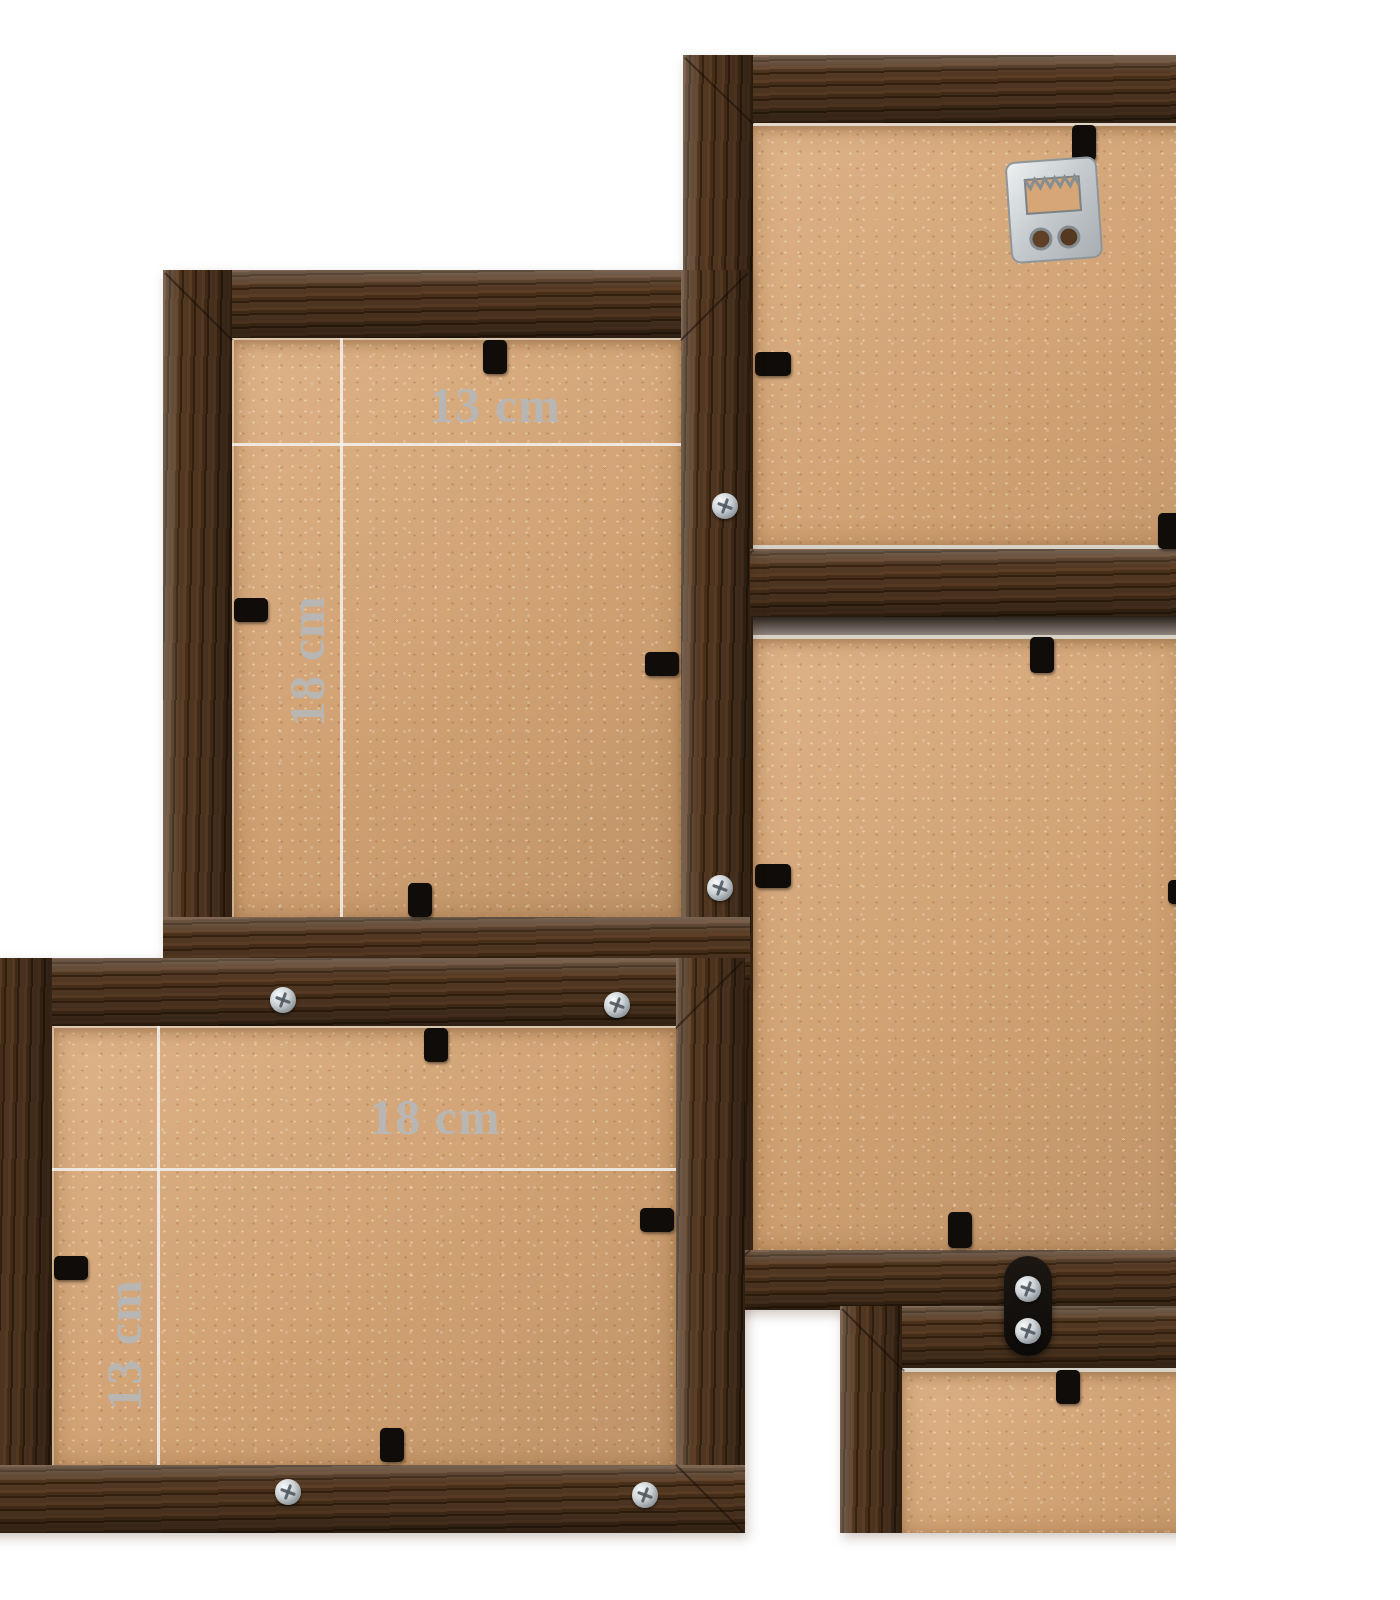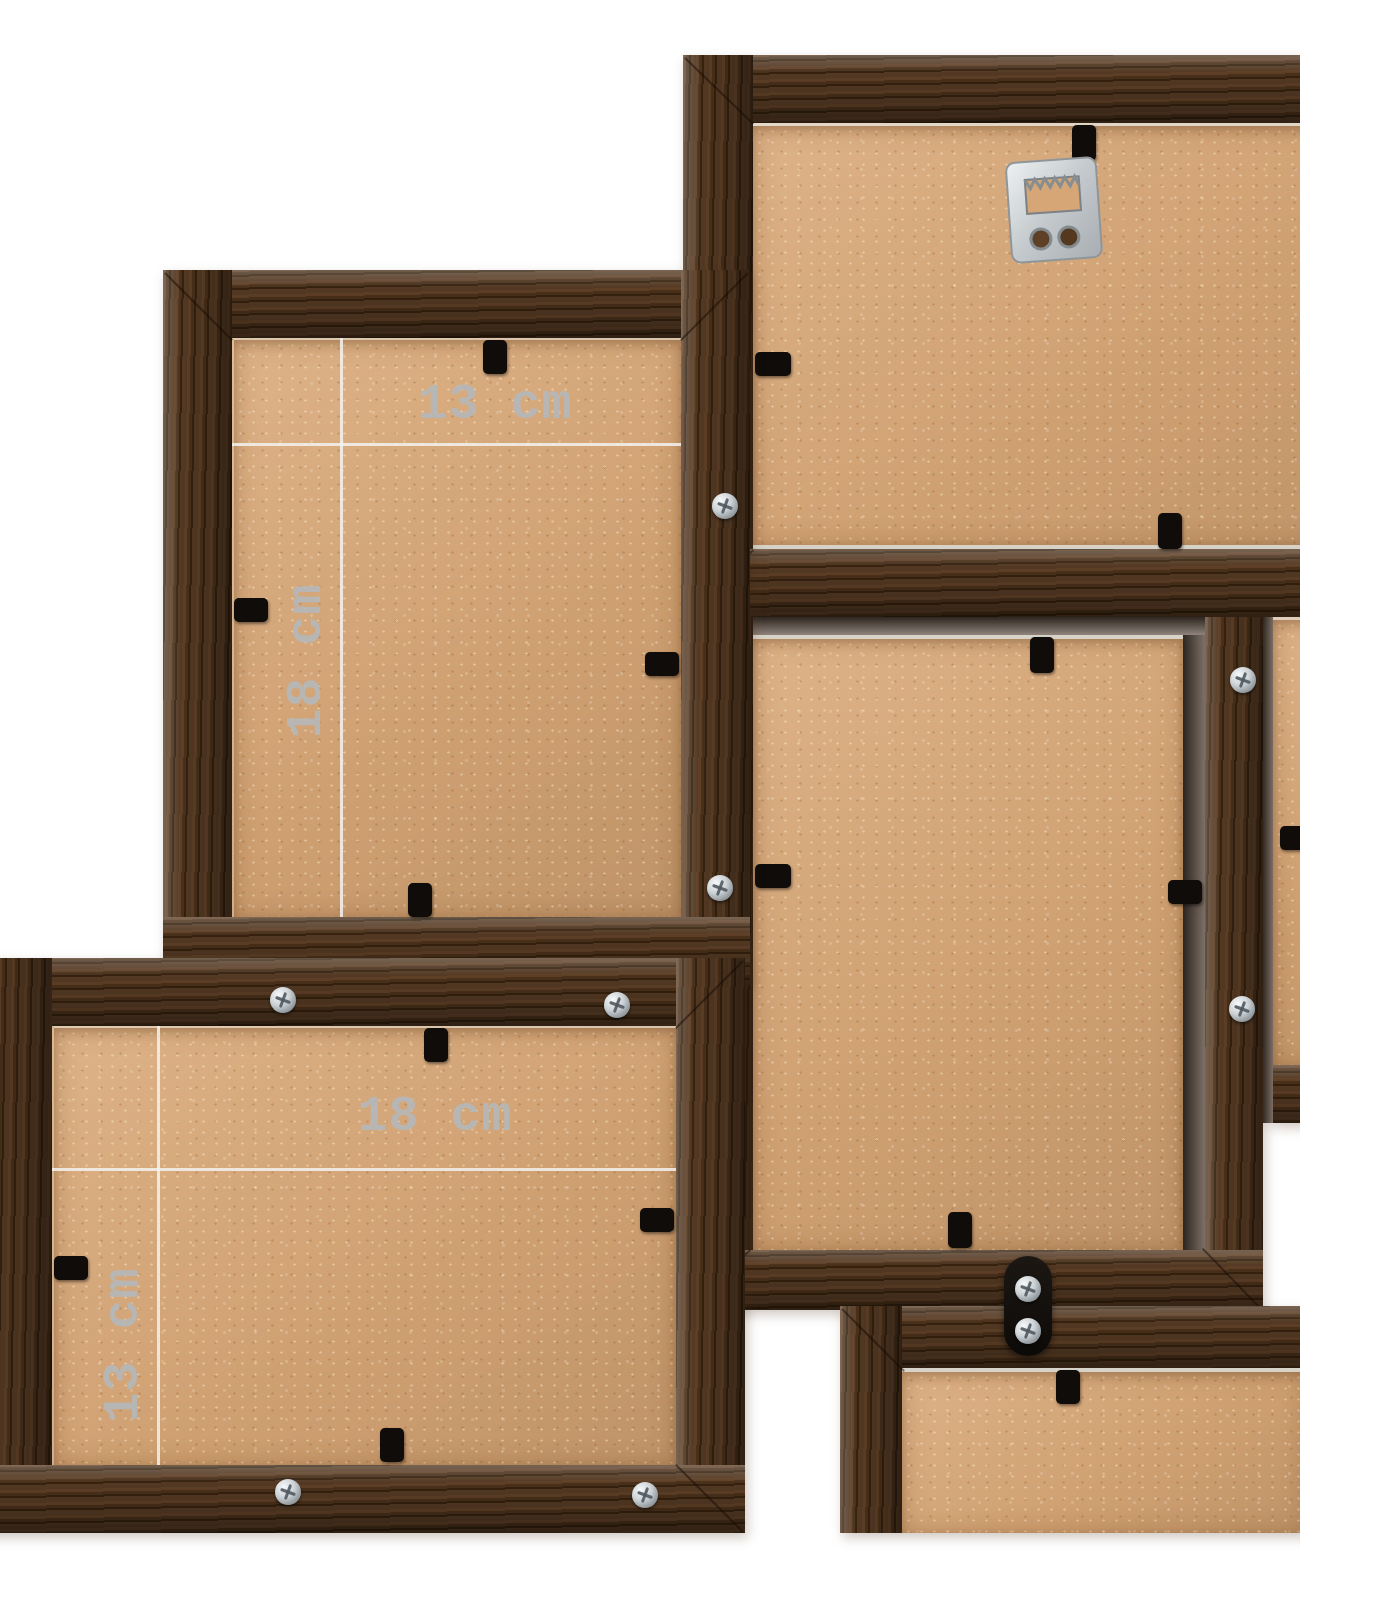--- a/index.html
+++ b/index.html
@@ -1,18 +1,18 @@
 <!DOCTYPE html>
 <html><head>
 <meta charset="utf-8">
 <style>
   html,body{margin:0;padding:0;background:#ffffff;}
   .stage{
-    position:relative;width:1300px;height:1600px;background:#ffffff;
-    overflow:hidden;font-family:Liberation Mono, monospace;
+    position:relative;width:1176px;height:1600px;background:#ffffff;
+    overflow:hidden;font-family:Liberation Serif, serif;
   }
   .grp{position:absolute;inset:0;filter:drop-shadow(3px 5px 6px rgba(70,40,15,.25));}
   
   .rail{position:absolute;background-color:#46301c;}
   .rail.h{background-image:
     linear-gradient(180deg,rgba(255,255,255,.22),rgba(255,255,255,0) 26%,rgba(0,0,0,.16) 70%,rgba(0,0,0,.44)),
     repeating-linear-gradient(179deg,#5e3f26 0 3px,#49301a 3px 6px,#35210e 6px 8px,#533923 8px 13px);}
   .rail.v{background-image:
     linear-gradient(90deg,rgba(255,255,255,.22),rgba(255,255,255,0) 26%,rgba(0,0,0,.16) 70%,rgba(0,0,0,.44)),
     repeating-linear-gradient(91deg,#5e3f26 0 3px,#49301a 3px 6px,#35210e 6px 8px,#533923 8px 13px);}

